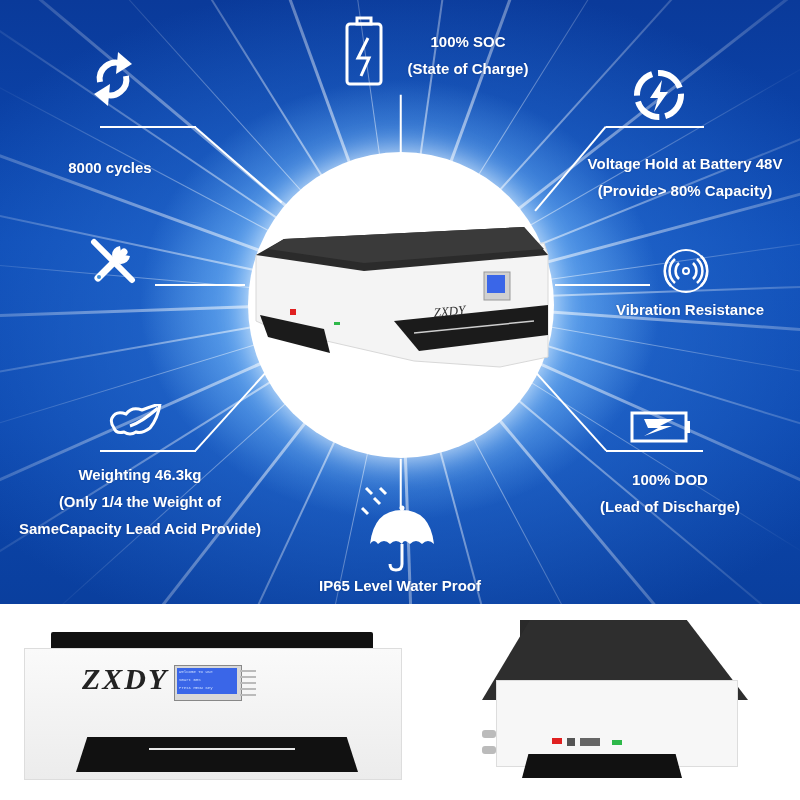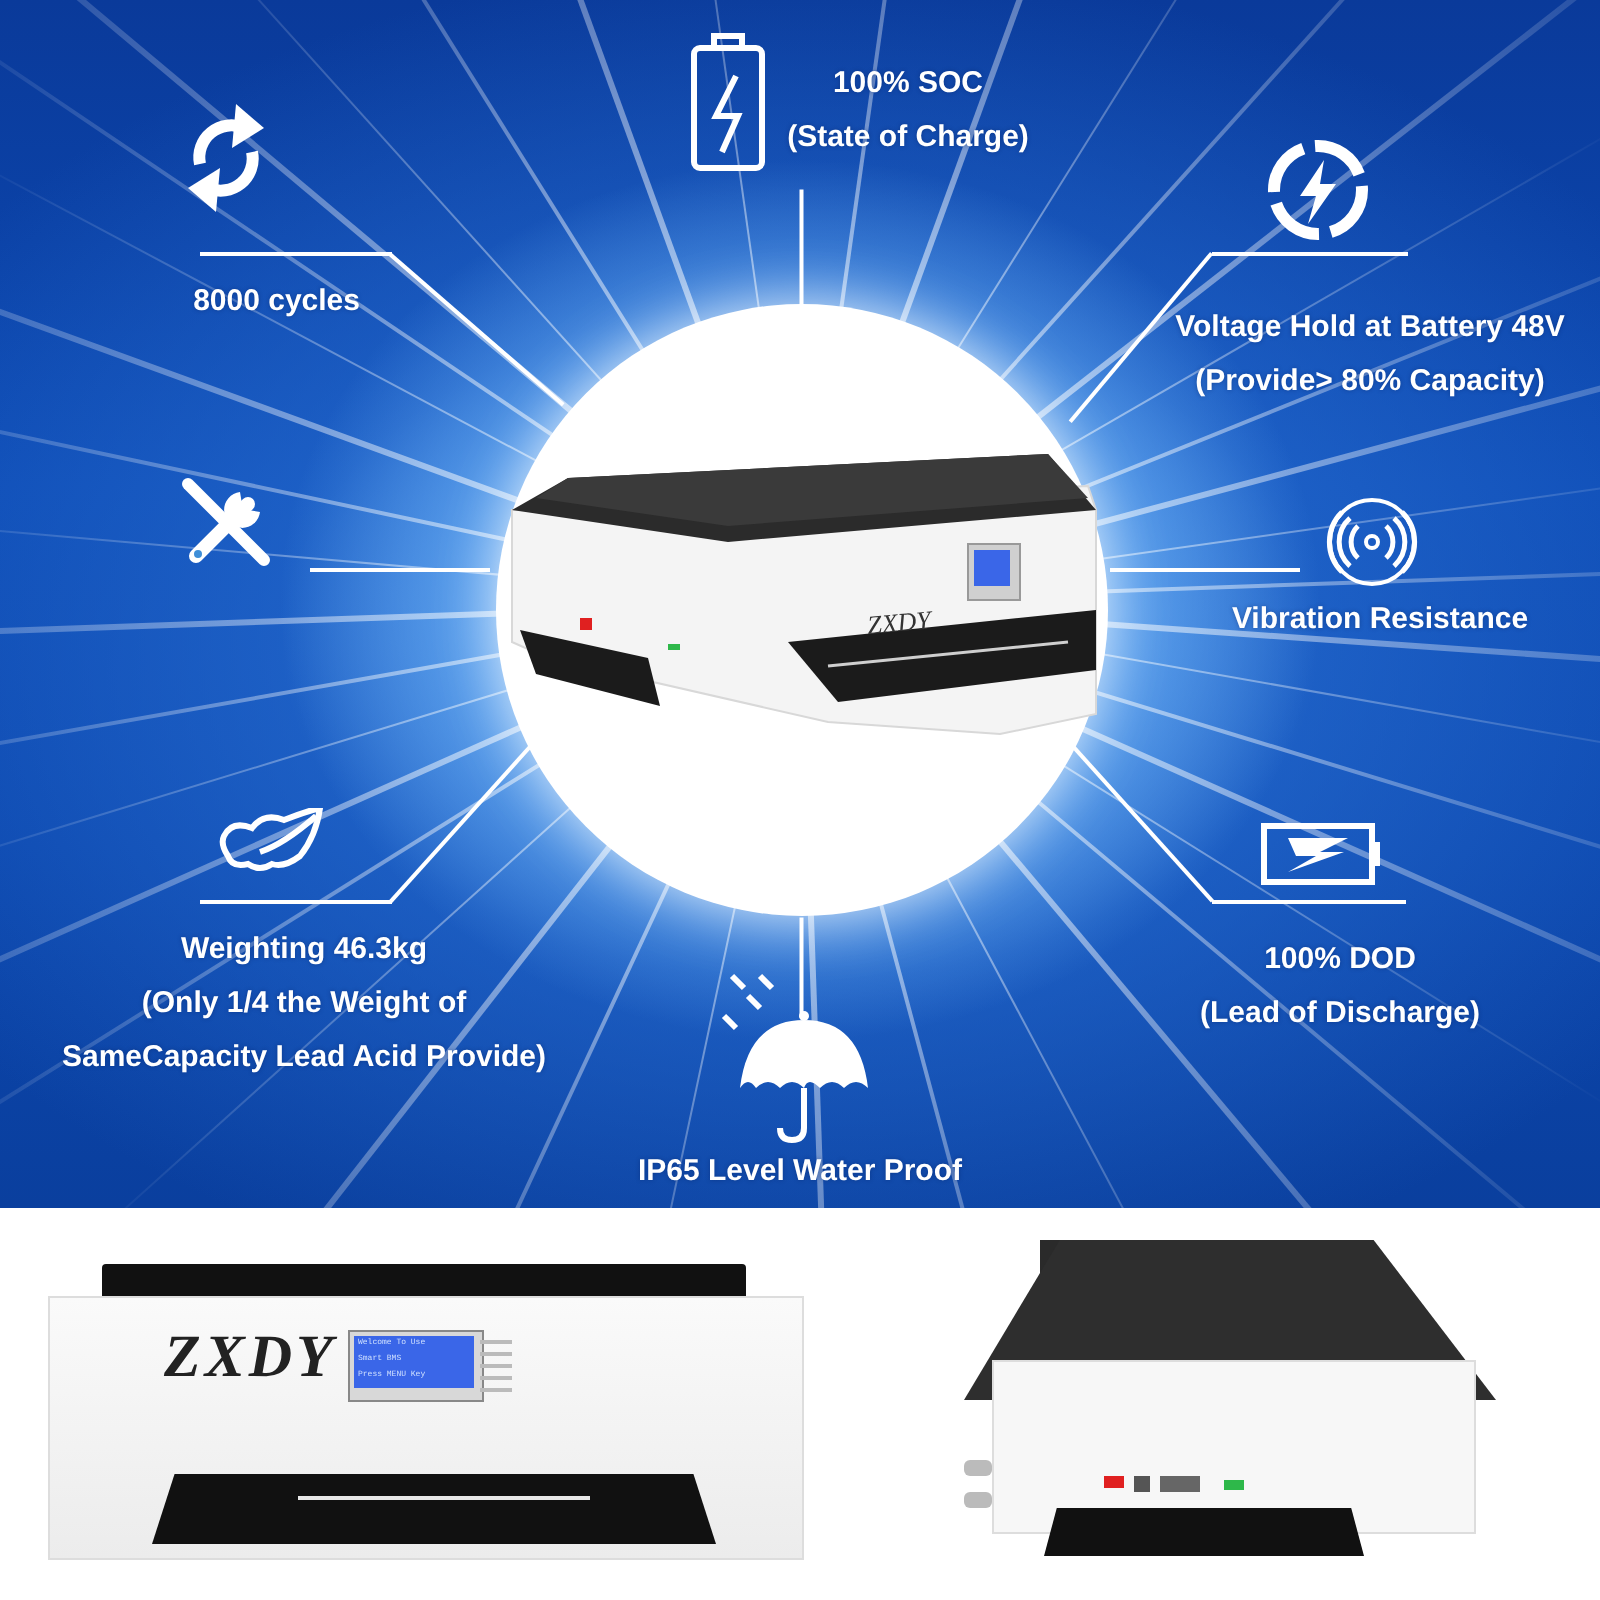--- a/index.html
+++ b/index.html
@@ -136,35 +136,35 @@
         <line x1="10" y1="2" x2="16" y2="8" stroke="#fff" stroke-width="3"></line>
         <line x1="18" y1="12" x2="24" y2="18" stroke="#fff" stroke-width="3"></line>
         <line x1="24" y1="2" x2="30" y2="8" stroke="#fff" stroke-width="3"></line>
         <line x1="6" y1="22" x2="12" y2="28" stroke="#fff" stroke-width="3"></line>
         <path d="M14 58 Q18 24 46 24 Q74 24 78 58 Q72 52 66 58 Q60 52 54 58 Q48 52 46 58 Q40 52 34 58 Q28 52 22 58 Q18 52 14 58z" fill="#fff"></path>
         <circle cx="46" cy="22" r="2.5" fill="#fff"></circle>
         <path d="M46 58 L46 78 Q46 84 40 84 Q34 84 34 78" fill="none" stroke="#fff" stroke-width="3"></path>
       </svg>
   </div>
 
-  <div class="feat-text" style="left:374px;top:28px;width:160px;">
+  <div class="feat-text" style="left:388px;top:28px;width:160px;">
     <div>100% SOC</div>
     <div>(State of Charge)</div>
   </div>
-  <div class="feat-text" style="left:40px;top:137px;width:140px;text-align:right;">
+  <div class="feat-text" style="left:40px;top:154px;width:140px;">
     <div>8000 cycles</div>
   </div>
   <div class="feat-text" style="left:570px;top:150px;width:230px;">
     <div>Voltage Hold at Battery 48V</div>
     <div>(Provide&gt; 80% Capacity)</div>
   </div>
   <div class="feat-text" style="left:600px;top:296px;width:180px;">
     <div>Vibration Resistance</div>
   </div>
-  <div class="feat-text" style="left:12px;top:461px;width:280px;text-align:center;">
+  <div class="feat-text" style="left:0px;top:461px;width:280px;text-align:center;">
     <div>Weighting 46.3kg</div>
     <div>(Only 1/4 the Weight of</div>
     <div>SameCapacity Lead Acid Provide)</div>
   </div>
   <div class="feat-text" style="left:560px;top:466px;width:220px;">
     <div>100% DOD</div>
     <div>(Lead of Discharge)</div>
   </div>
   <div class="feat-text" style="left:290px;top:572px;width:220px;">
     <div>IP65 Level  Water Proof</div>

